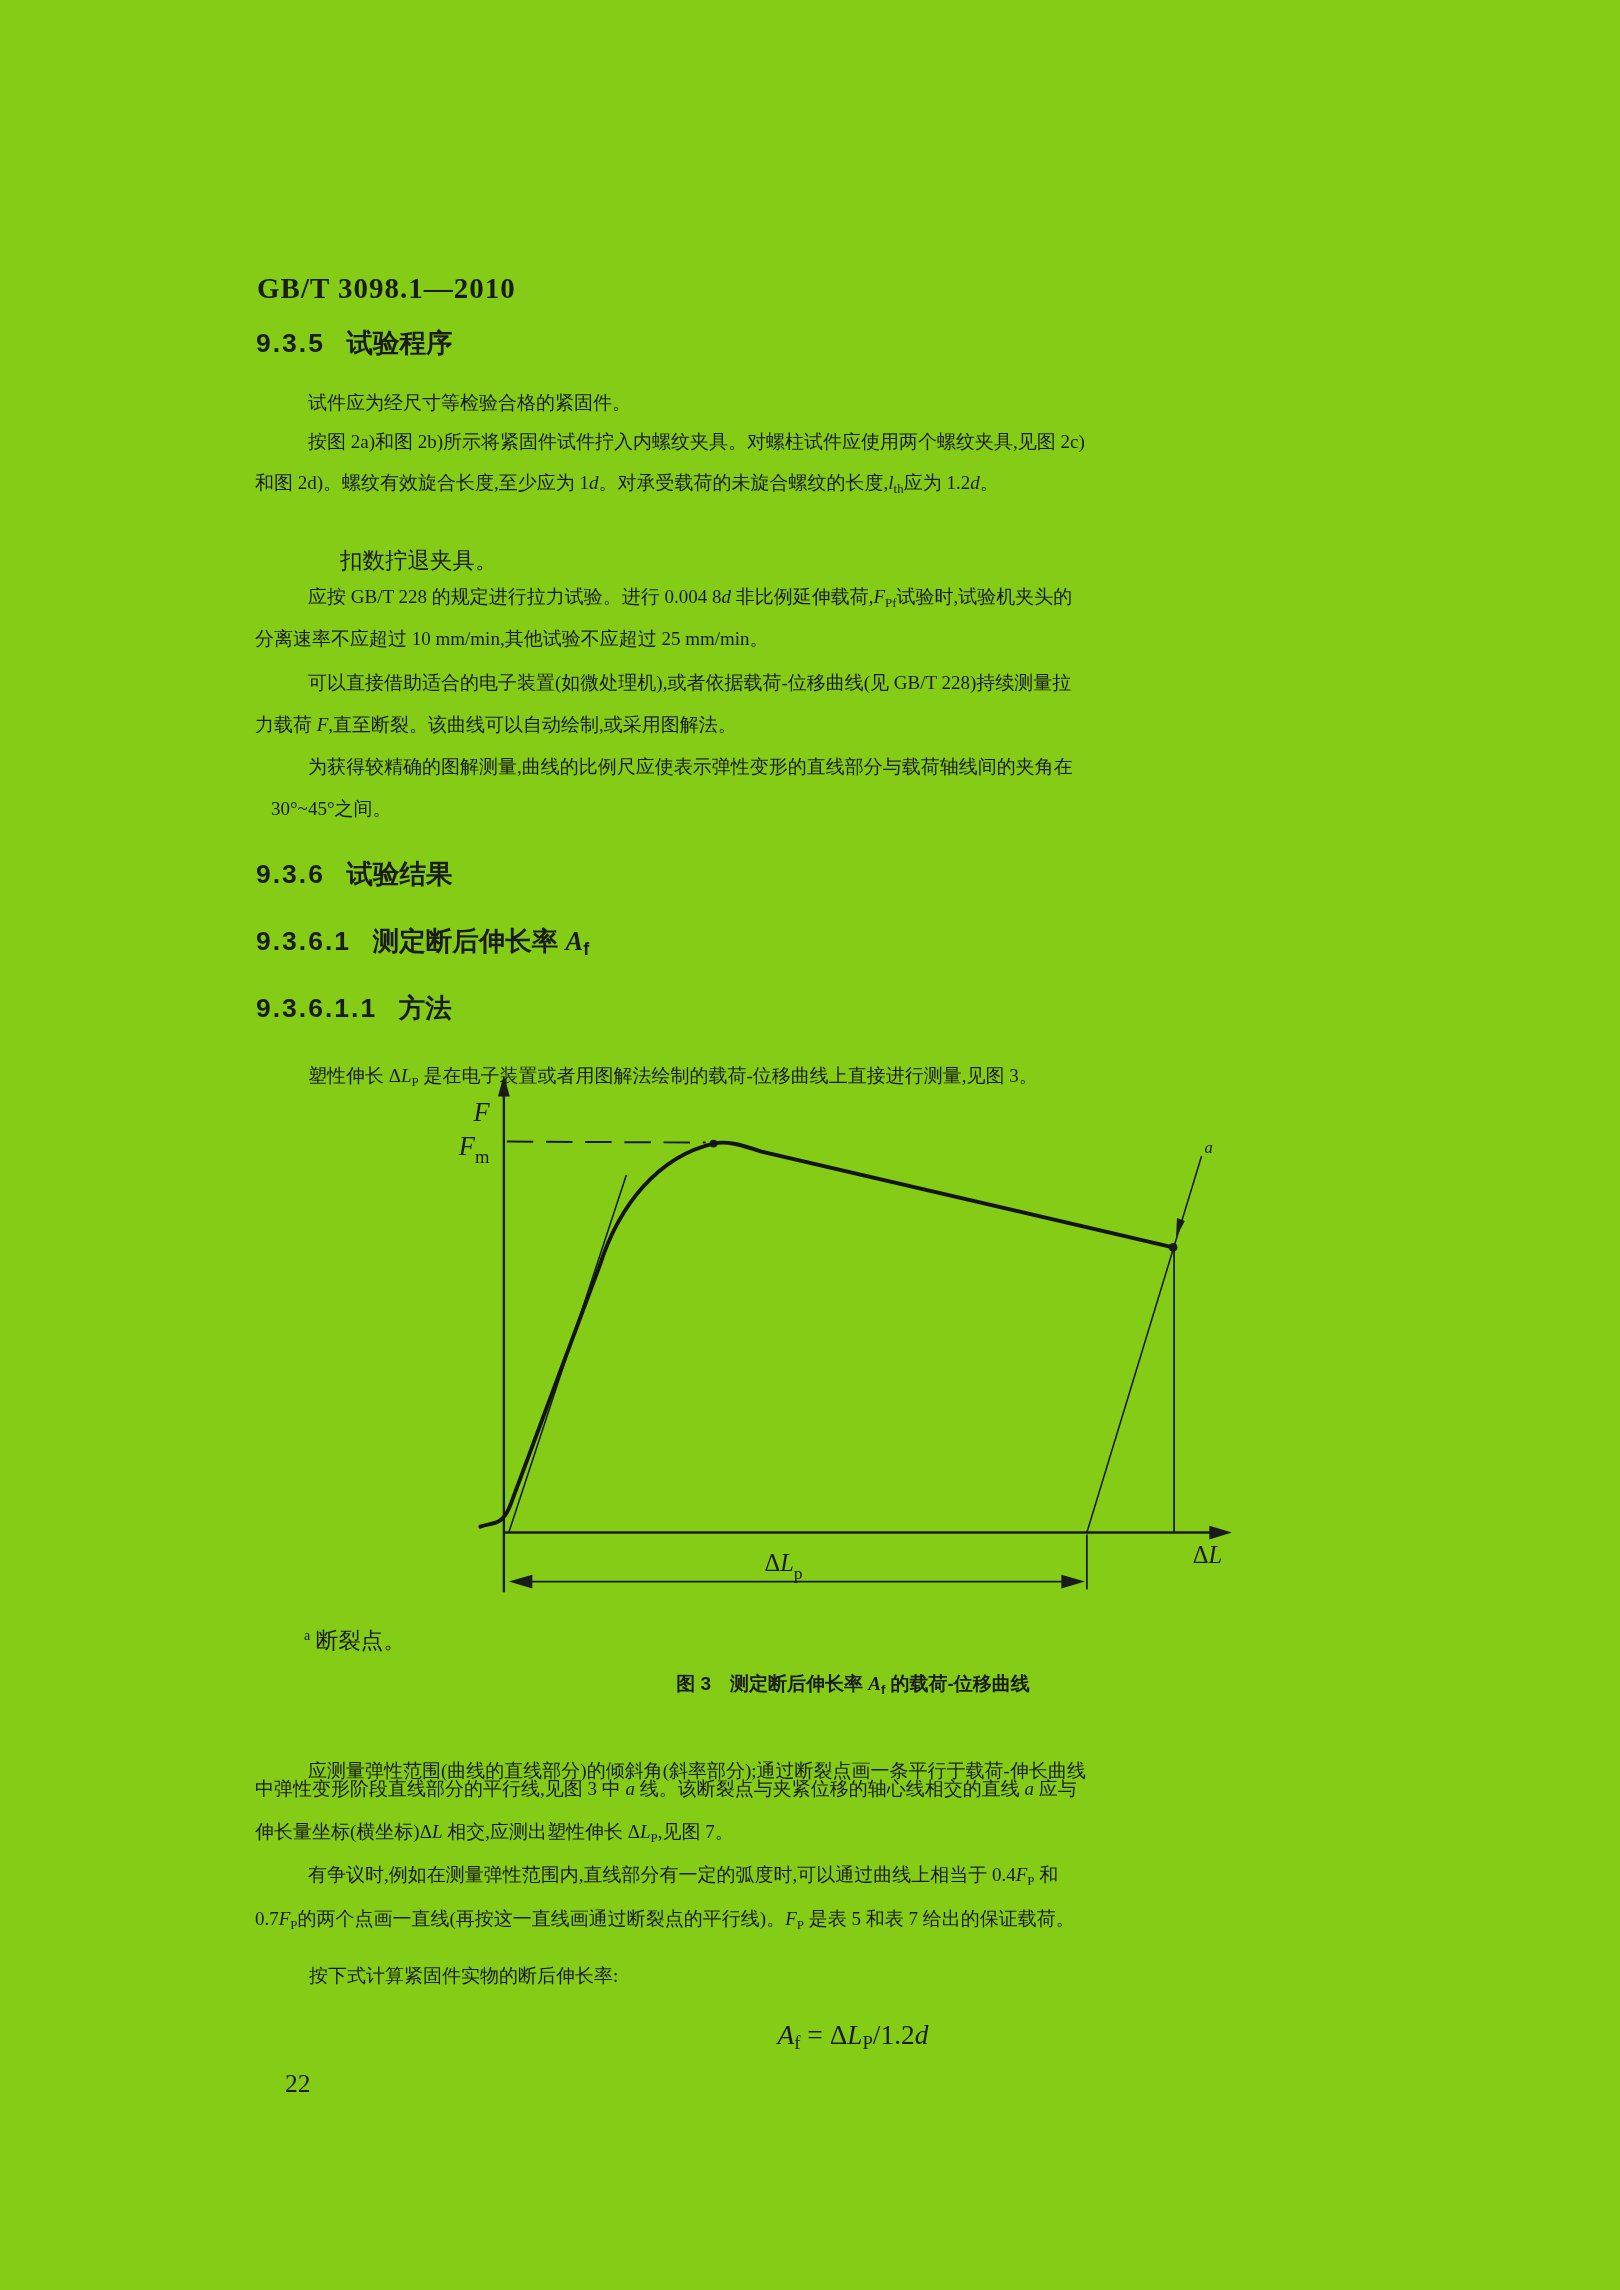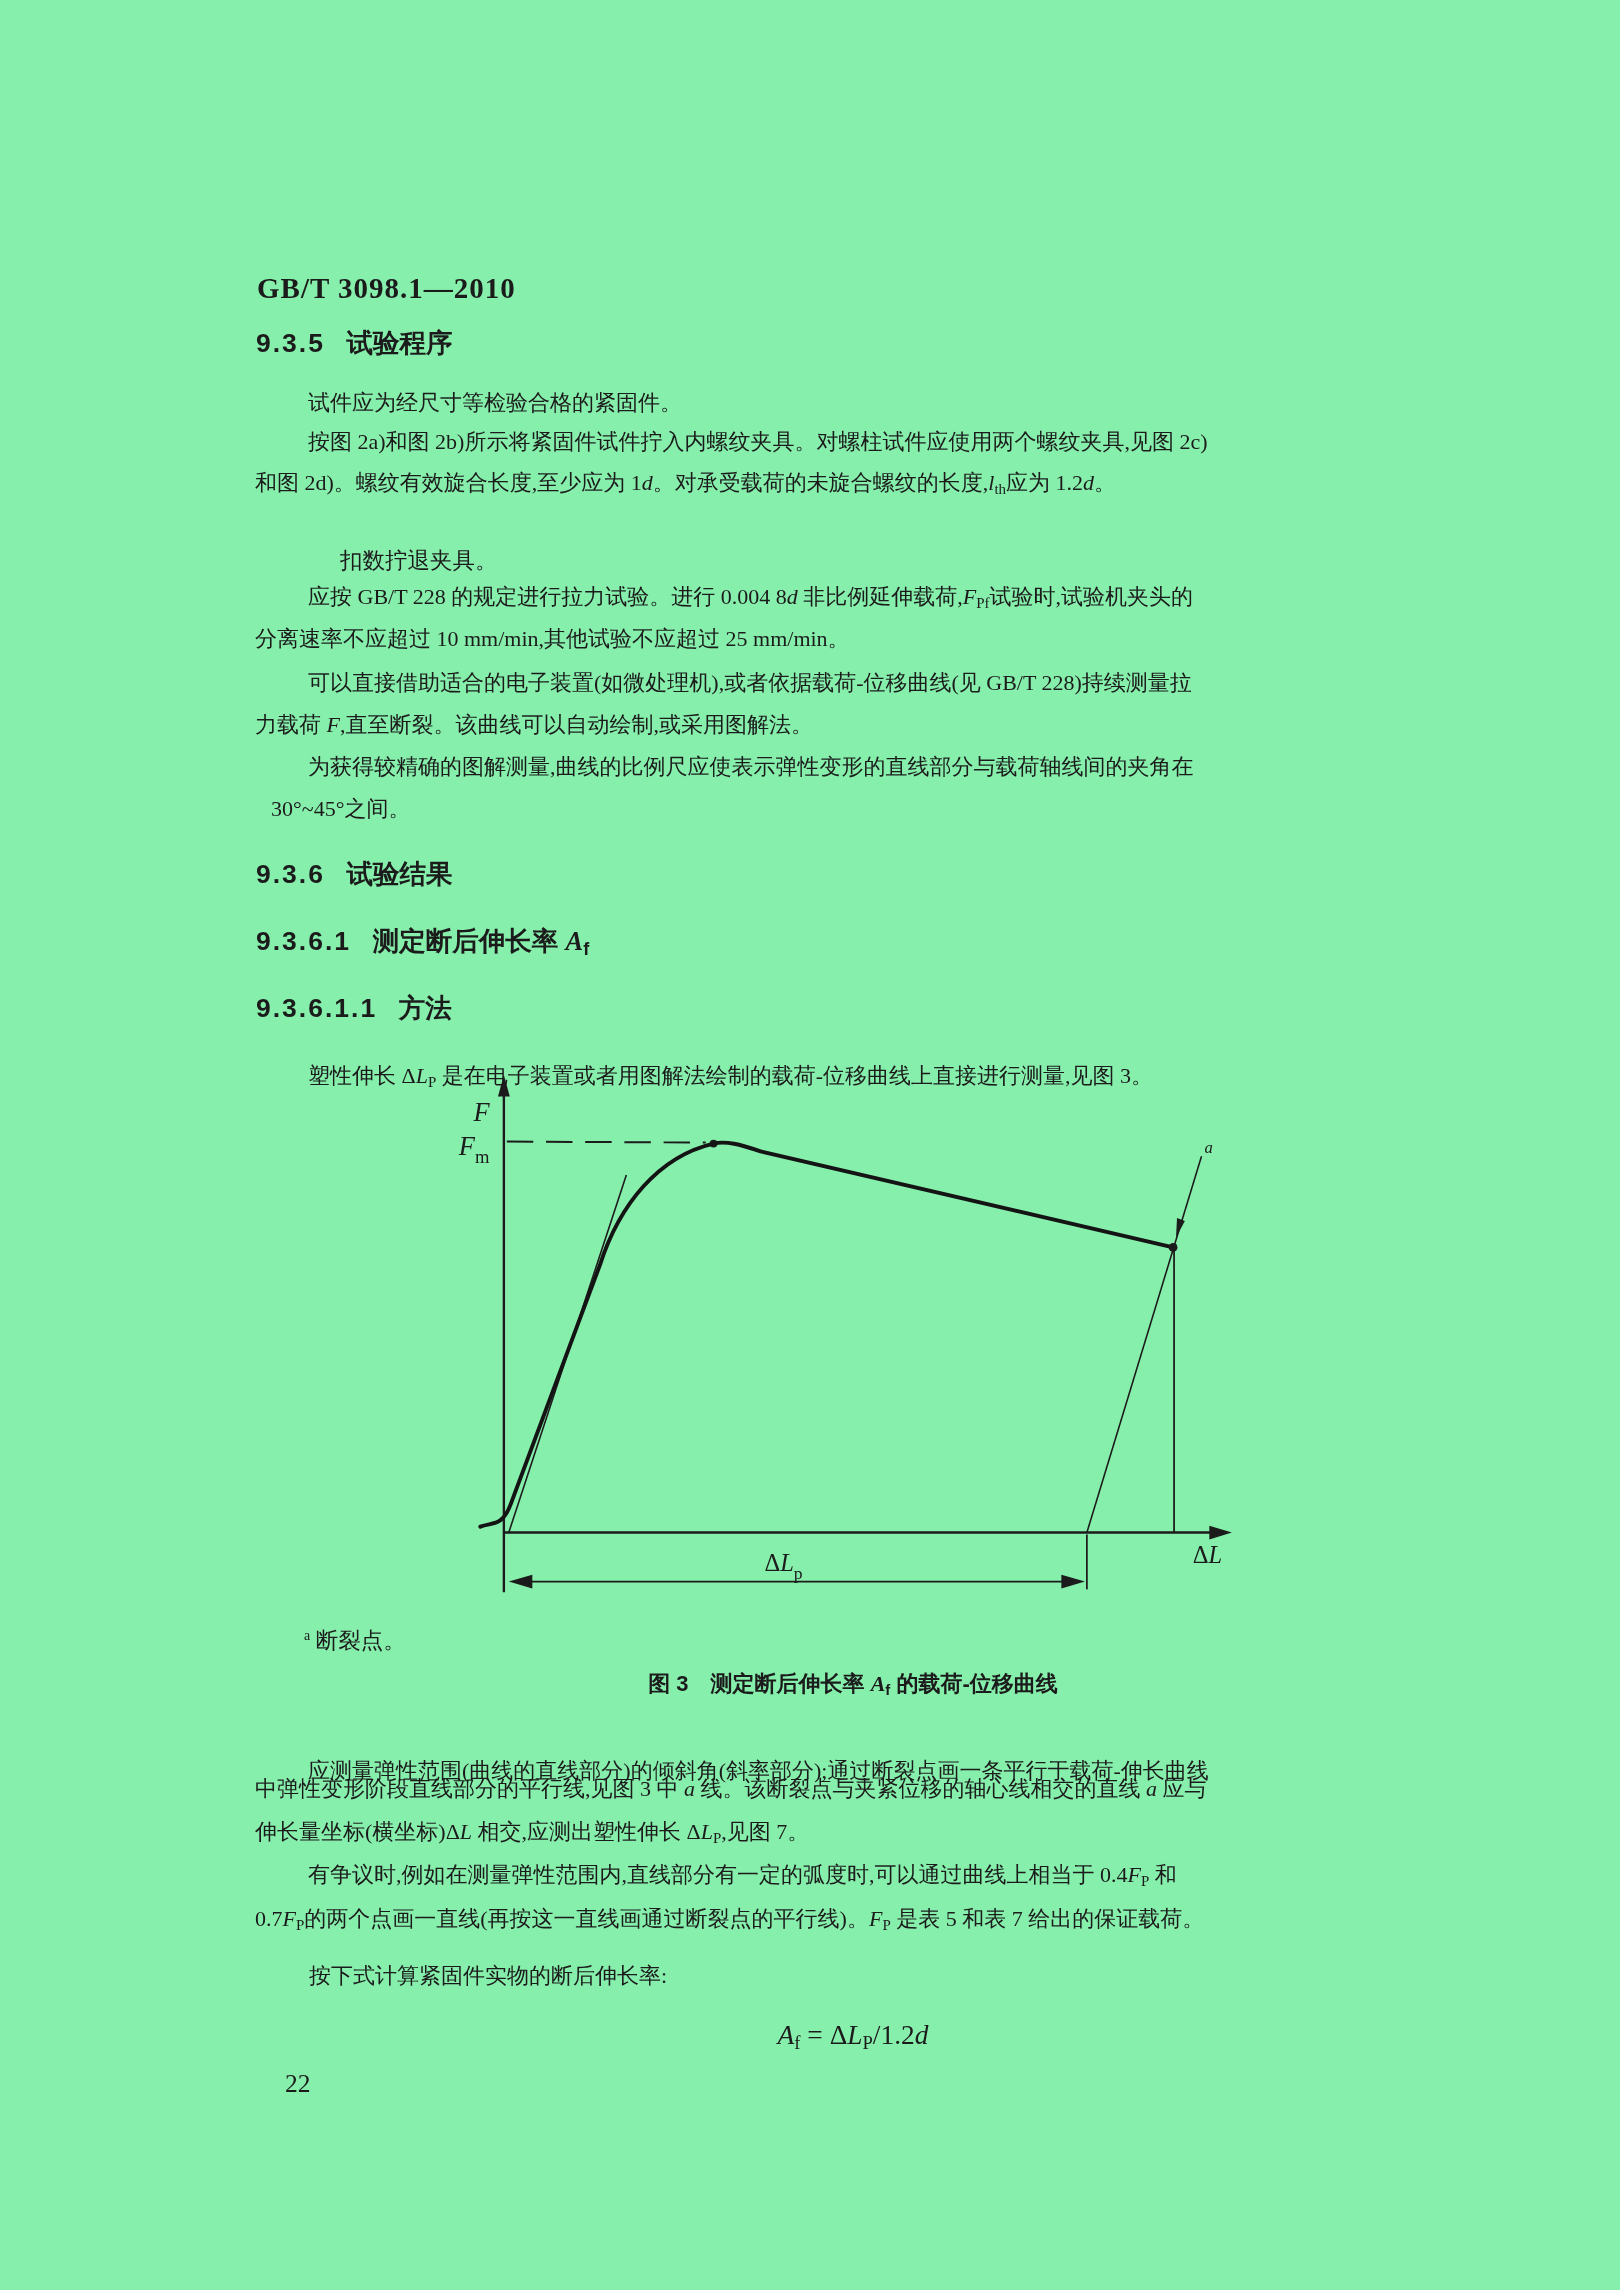--- a/index.html
+++ b/index.html
@@ -1,21 +1,21 @@
 <!DOCTYPE html>
 <html><head>
 <meta charset="utf-8">
 <style>
   html,body{margin:0;padding:0;background:#e8e8e8;}
   .page{
-    position:relative;width:1620px;height:2291px;background:#86efac;
+    position:relative;width:1620px;height:2291px;background:#84cc16;
     font-family:"Liberation Serif","DejaVu Serif",serif;color:#1b1b1b;
     overflow:hidden;
   }
-  .t{position:absolute;font-size:22px;line-height:40px;white-space:pre;}
+  .t{position:absolute;font-size:19px;line-height:40px;white-space:pre;}
   .hdr{position:absolute;font-size:29px;font-weight:bold;white-space:pre;
        font-family:"Liberation Serif","DejaVu Serif",serif;letter-spacing:1px;}
   .h{position:absolute;font-size:26.5px;font-weight:bold;white-space:pre;
      font-family:"Liberation Sans","DejaVu Sans",sans-serif;}
   .h .num{margin-right:21.6px;letter-spacing:2px;}
   .note{font-size:22.5px;line-height:31px;}
   .v{font-style:italic;font-family:"Liberation Serif","DejaVu Serif",serif;}
   .sb{font-size:68%;vertical-align:-0.28em;line-height:0;}
   .sp{font-size:62%;vertical-align:0.55em;line-height:0;}
   .center{left:255px;width:1196px;text-align:center;white-space:normal;}

